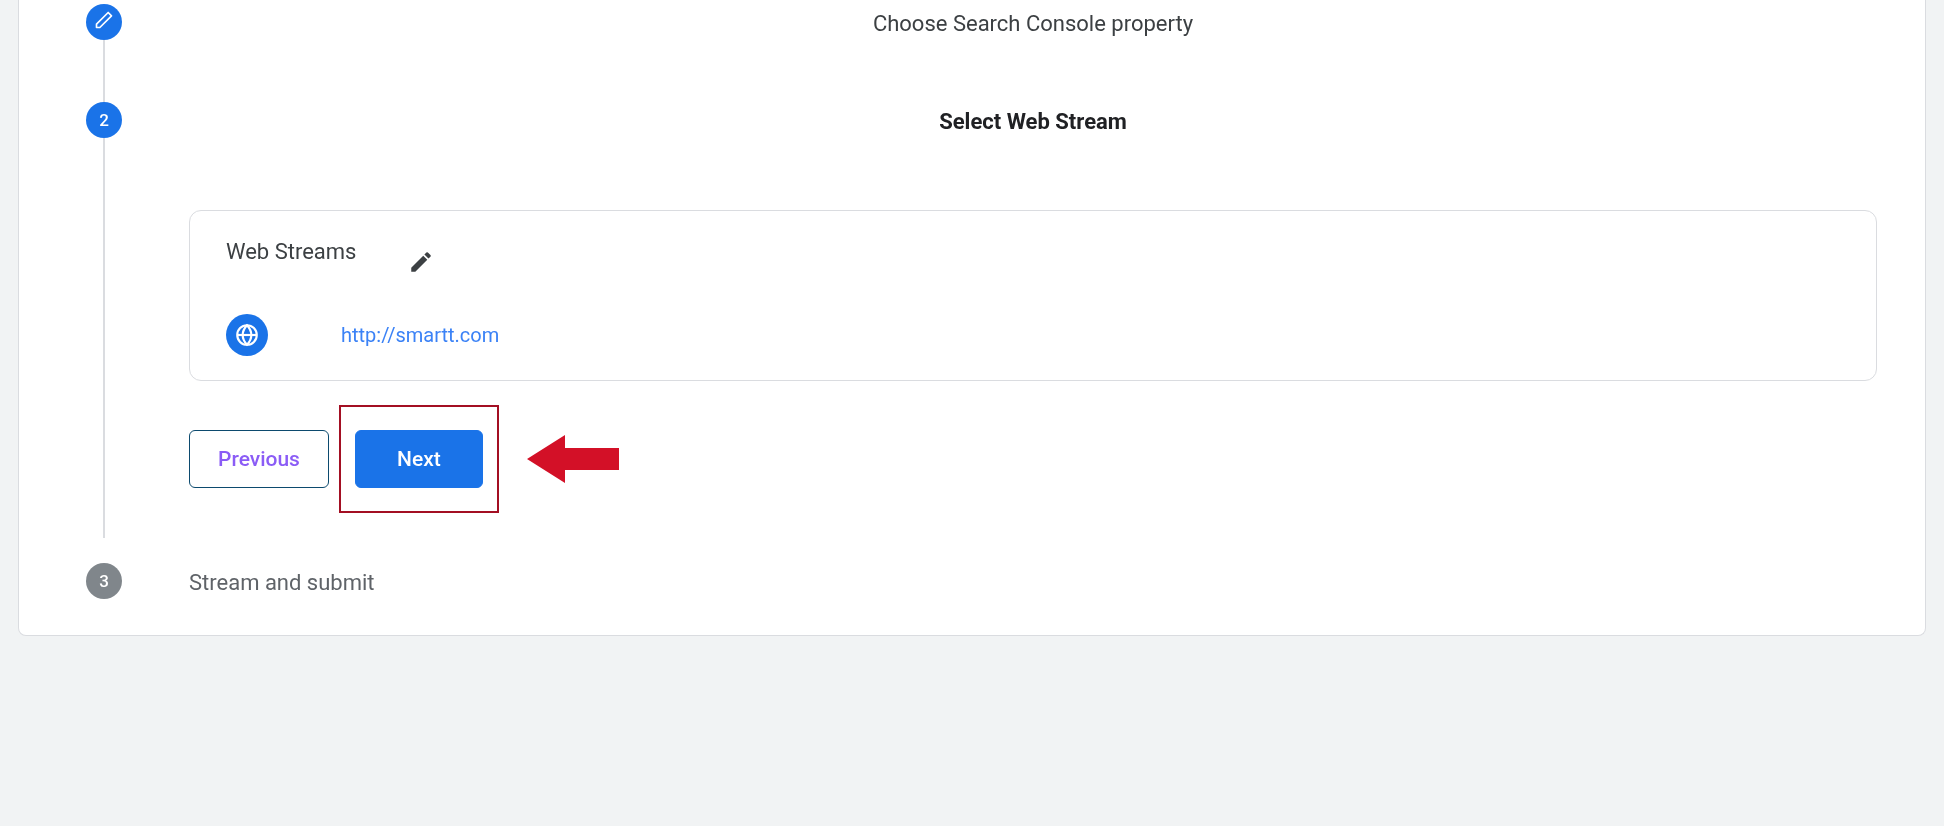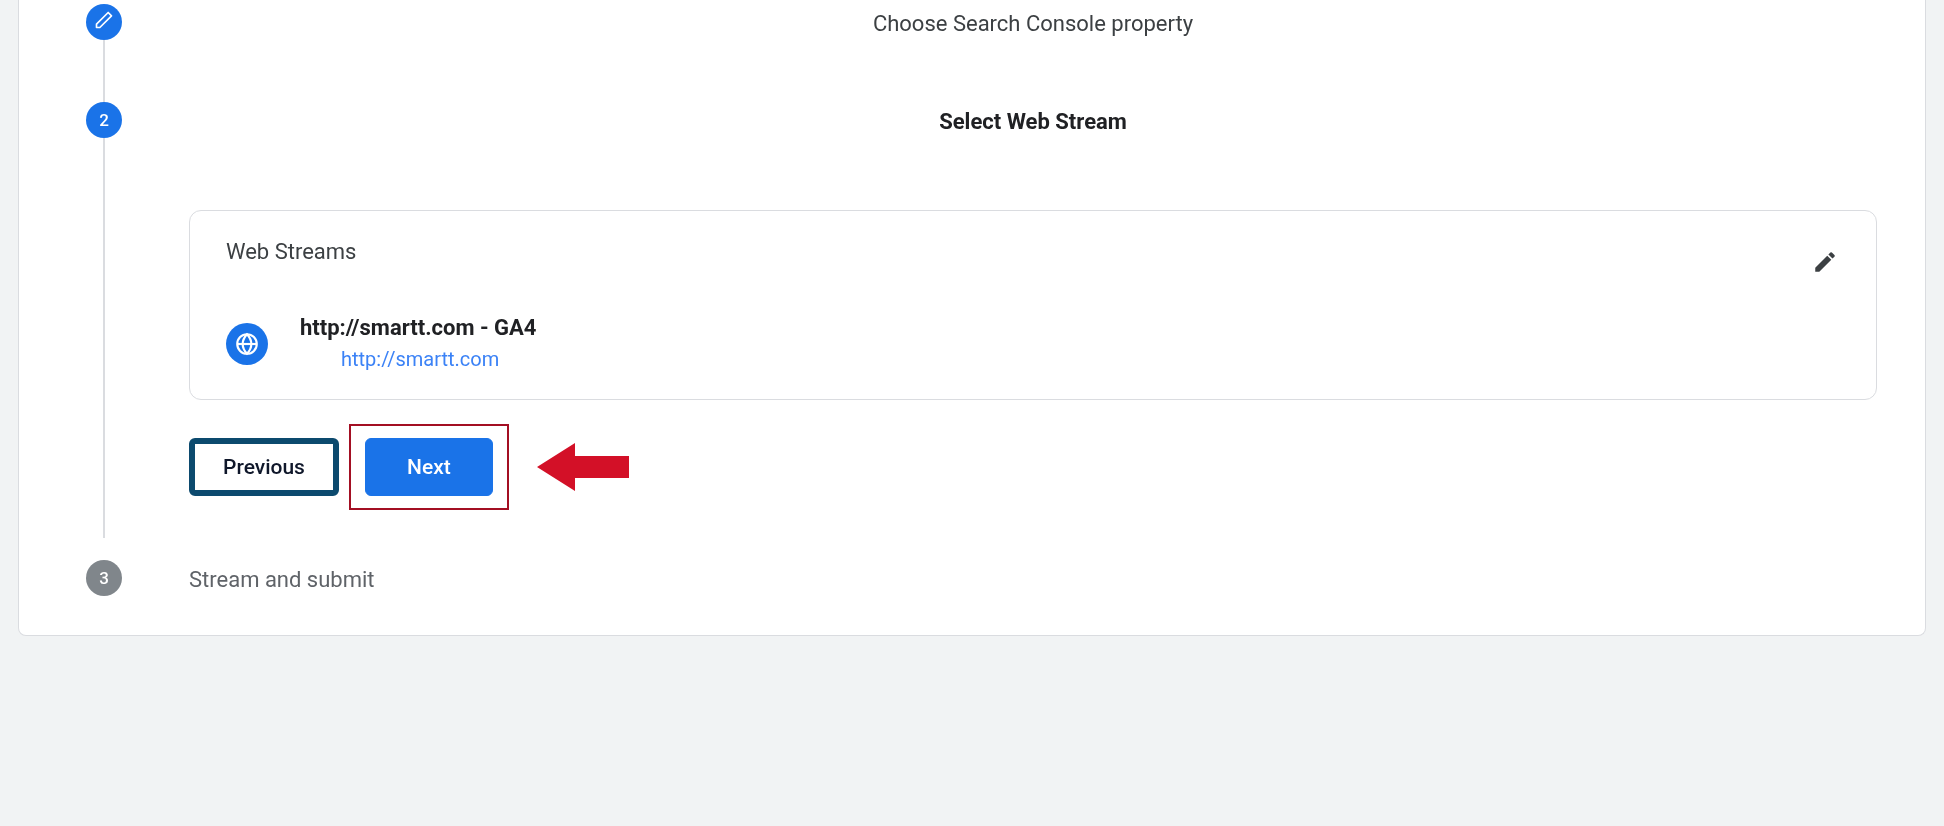--- a/index.html
+++ b/index.html
@@ -81,21 +81,21 @@
 
     .card {
       border: 1px solid #dadce0;
       border-radius: 12px;
       padding: 28px 36px 24px 36px;
       position: relative;
     }
     .card-header {
       display: flex;
       align-items: flex-start;
-      justify-content: space-between;
+      justify-content: flex-start;
       gap: 44px;
     }
     .card-title { font-size: 22px; color: #3c4043; }
     .edit-icon-btn {
       background: none;
       border: none;
       cursor: pointer;
       padding: 8px;
       margin-top: 2px;
       margin-right: -6px;
@@ -129,32 +129,32 @@
       font-size: 21px;
       font-weight: 500;
       font-family: inherit;
       cursor: pointer;
       display: inline-flex;
       align-items: center;
       justify-content: center;
     }
     .btn-outline {
       background: #fff;
-      border: 6px solid #0c4a6e;
-      color: #0f172a;
+      border: 1px solid #0c4a6e;
+      color: #8b5cf6;
     }
     .btn-primary {
       background: #1a73e8;
       border: 1px solid #1a73e8;
       color: #fff;
       min-width: 128px;
     }
     .highlight-box {
       border: 2px solid #a30f23;
-      padding: 12px 14px;
+      padding: 23px 14px;
       margin-left: 10px;
       display: inline-flex;
     }
     .arrow {
       margin-left: 28px;
       display: inline-flex;
       align-items: center;
     }
     .arrow svg { width: 92px; height: 58px; }
 
@@ -208,21 +208,20 @@
               </div>
               <div class="stream-row">
                 <div class="stream-icon">
                   <svg viewBox="0 0 24 24" fill="none" stroke="#fff" stroke-width="2">
                       <circle cx="12" cy="12" r="9"></circle>
                       <path d="M3 12h18"></path>
                       <path d="M12 3c2.5 2.7 4 6 4 9s-1.5 6.3-4 9c-2.5-2.7-4-6-4-9s1.5-6.3 4-9z"></path>
                     </svg>
                 </div>
                 <div class="stream-text">
-                  <div class="stream-name">http://smartt.com - GA4</div>
                   <div class="stream-url">http://smartt.com</div>
                 </div>
               </div>
             </div>
 
             <div class="button-row">
               <button class="btn btn-outline">Previous</button>
               <div class="highlight-box">
                 <button class="btn btn-primary">Next</button>
               </div>

